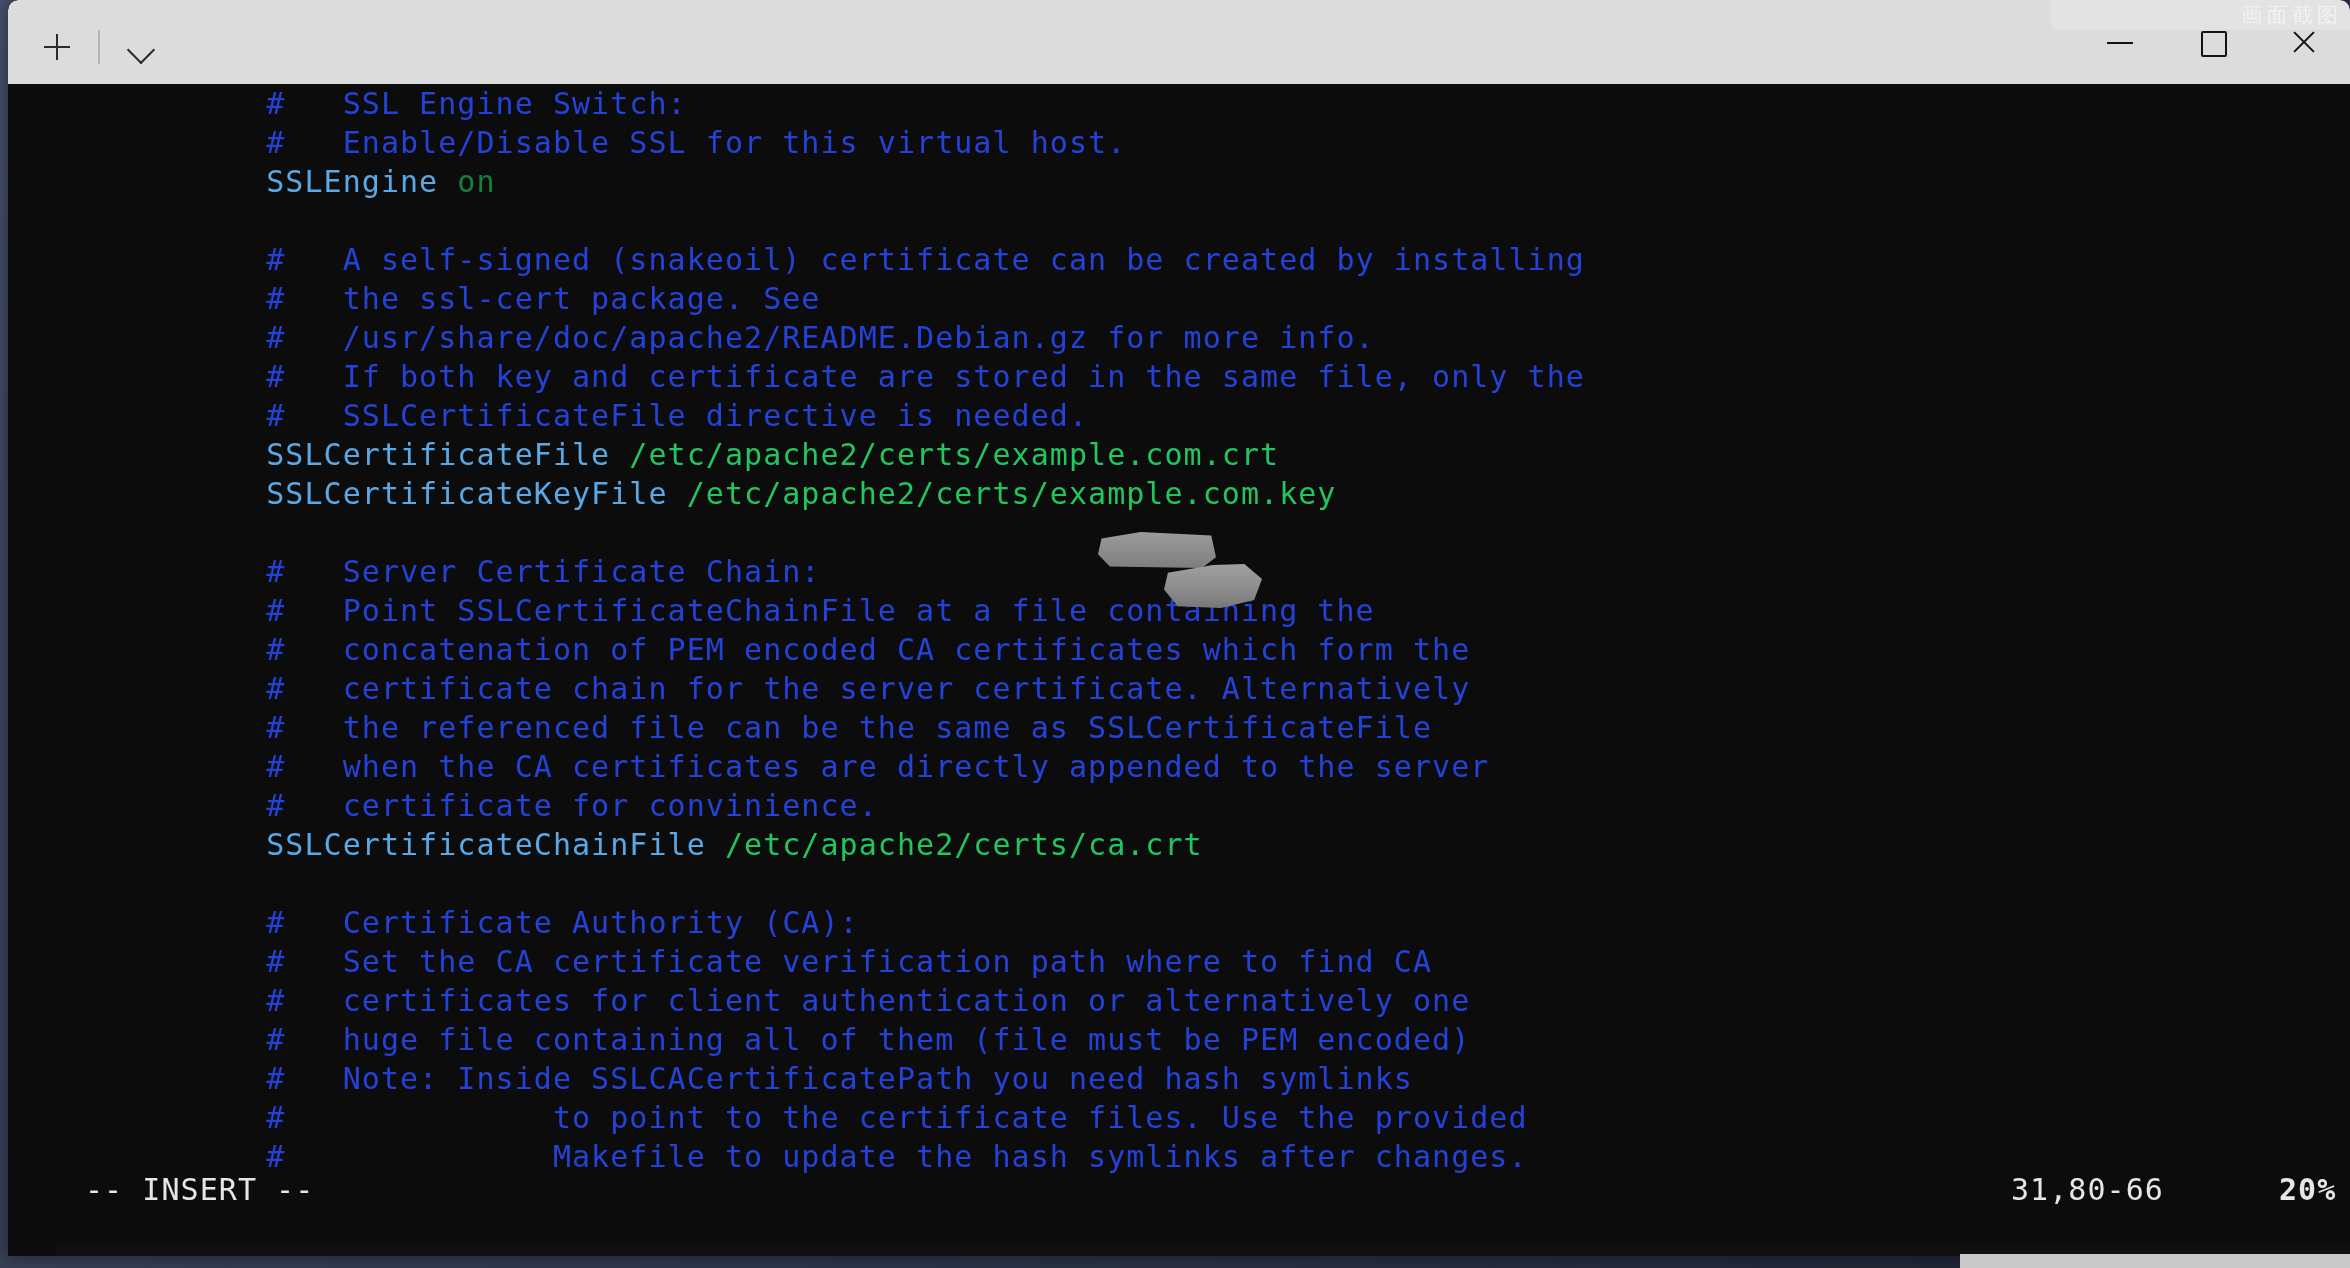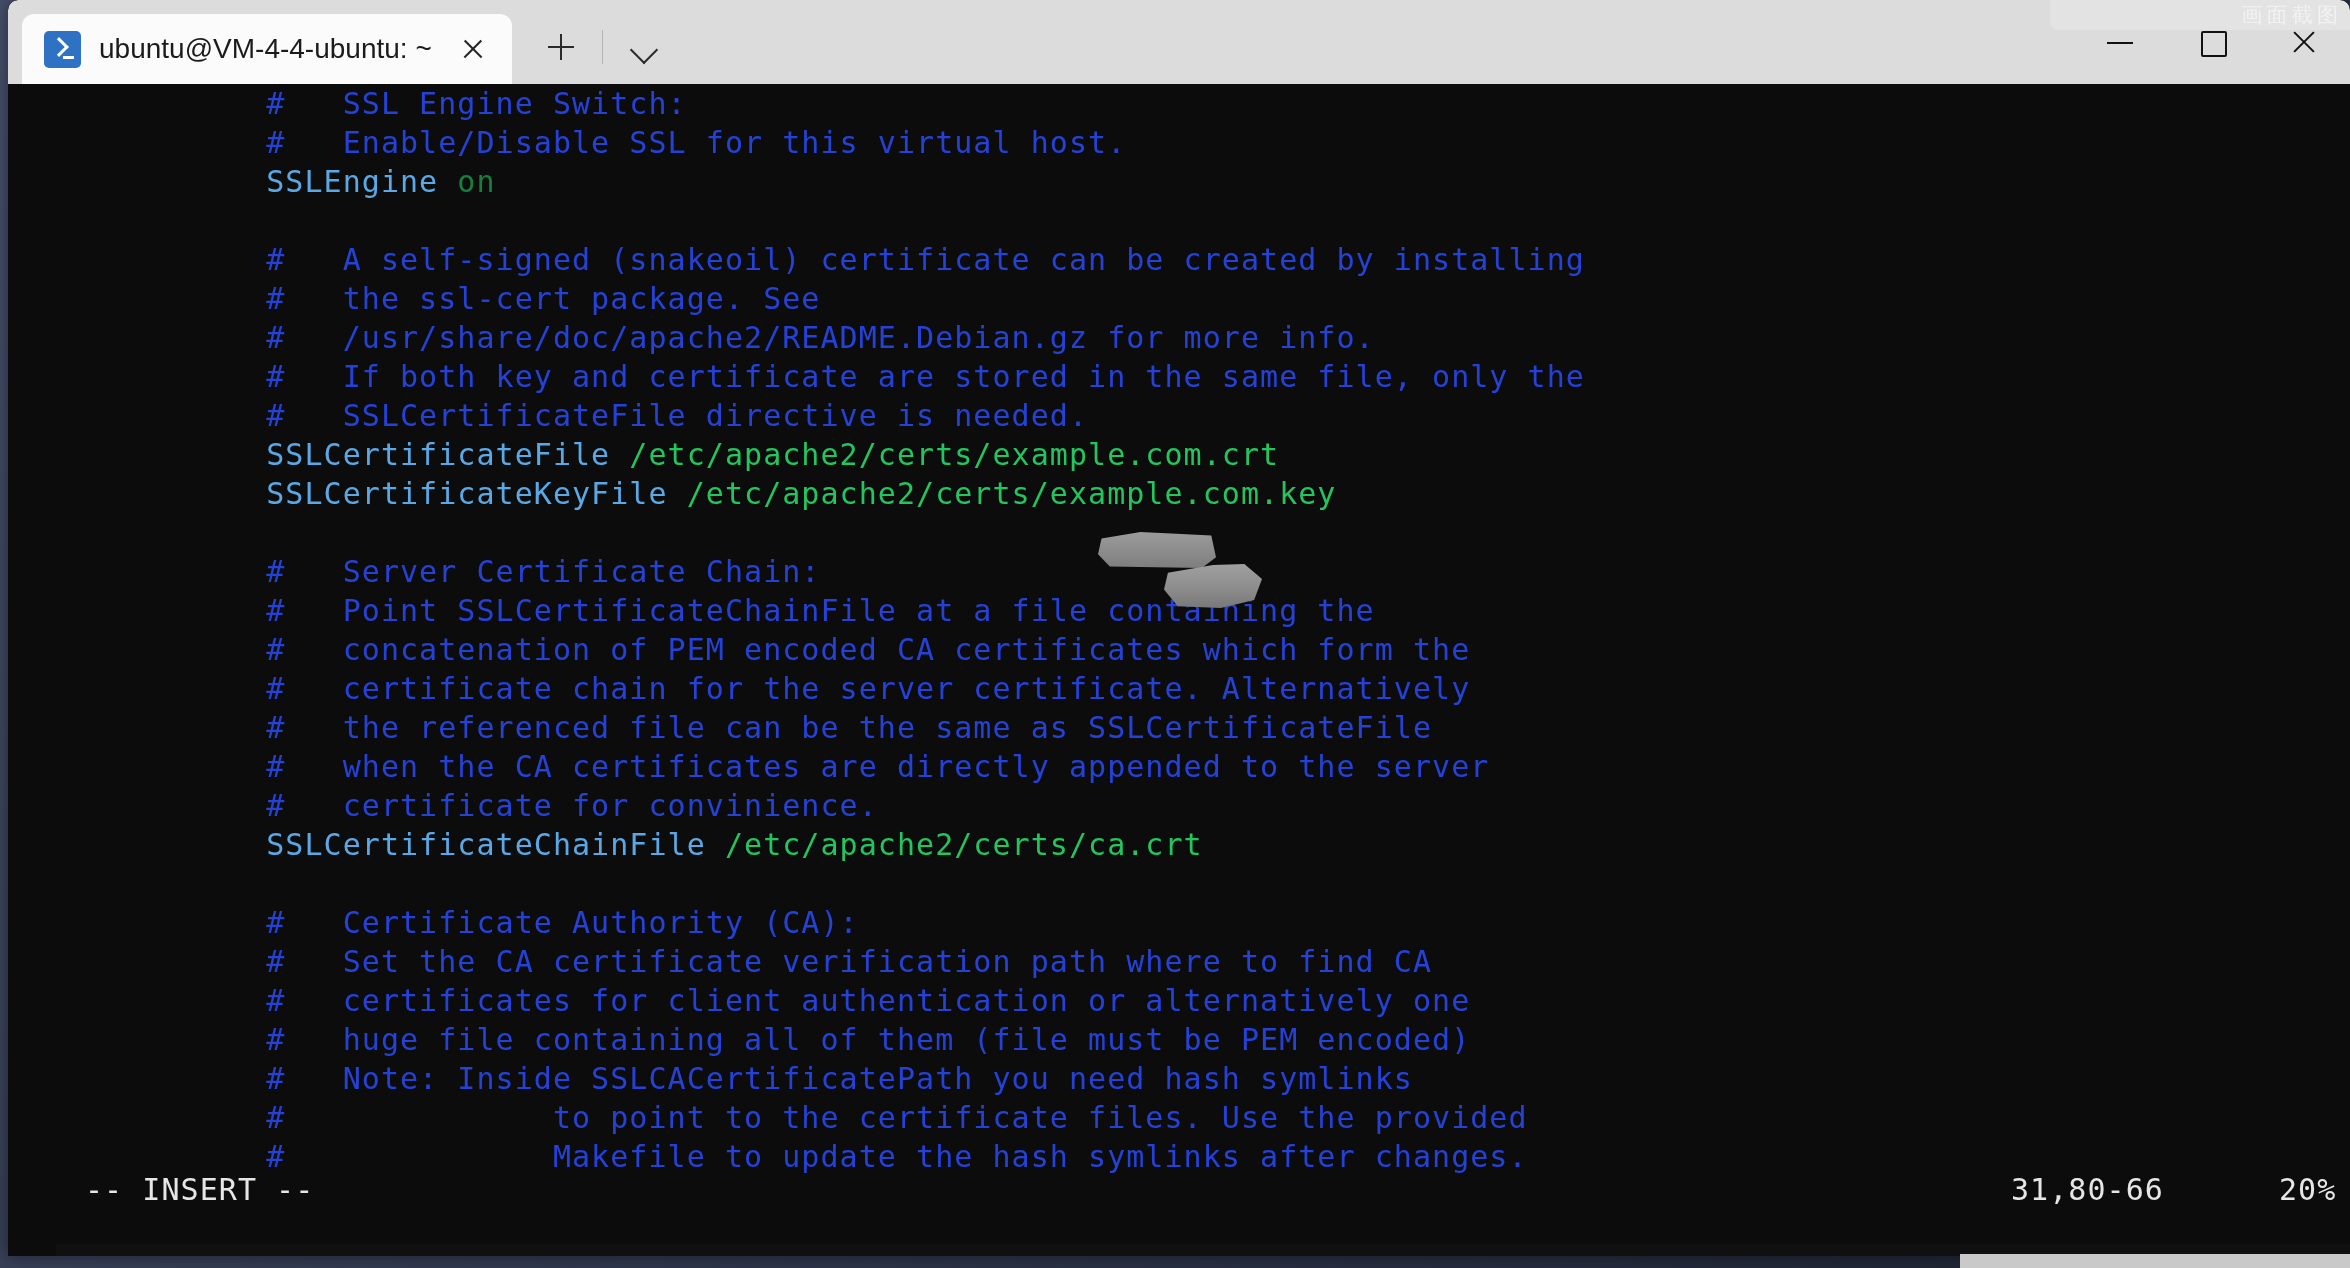--- a/index.html
+++ b/index.html
@@ -270,21 +270,21 @@
   #mode-indicator {
     position: absolute;
     left: 29px; top: 0;
   }
   #ruler {
     position: absolute;
     left: 1955px; top: 0;
   }
   #percent {
     position: absolute;
-    left: 2223px; top: 0;
+    left: 2223px; top: 0; font-weight: bold;
   }
 
   
   #taskbar-sliver {
     position: absolute;
     right: 0;
     bottom: 0;
     width: 390px;
     height: 14px;
     background: #c9c9c9;
@@ -300,25 +300,20 @@
 <body>
 
 <div id="desktop"></div>
 
 <div id="window">
 
   <div id="titlebar">
 
     <div id="tabstrip">
 
-      <div class="tab">
-        <div class="tab-icon"></div>
-        <div class="tab-title">ubuntu@VM-4-4-ubuntu: ~</div>
-        <div class="tab-close"></div>
-      </div>
 
       <div class="newtab"></div>
       <div class="tab-sep"></div>
       <div class="dropdown"></div>
 
     </div>
 
     <div id="wincontrols">
       <div class="wc wc-min"></div>
       <div class="wc wc-max"></div>

